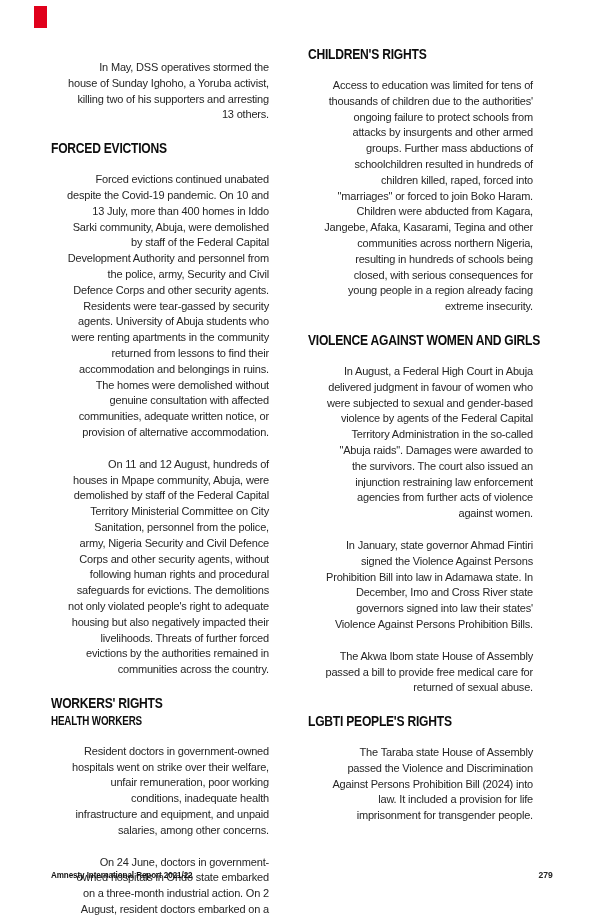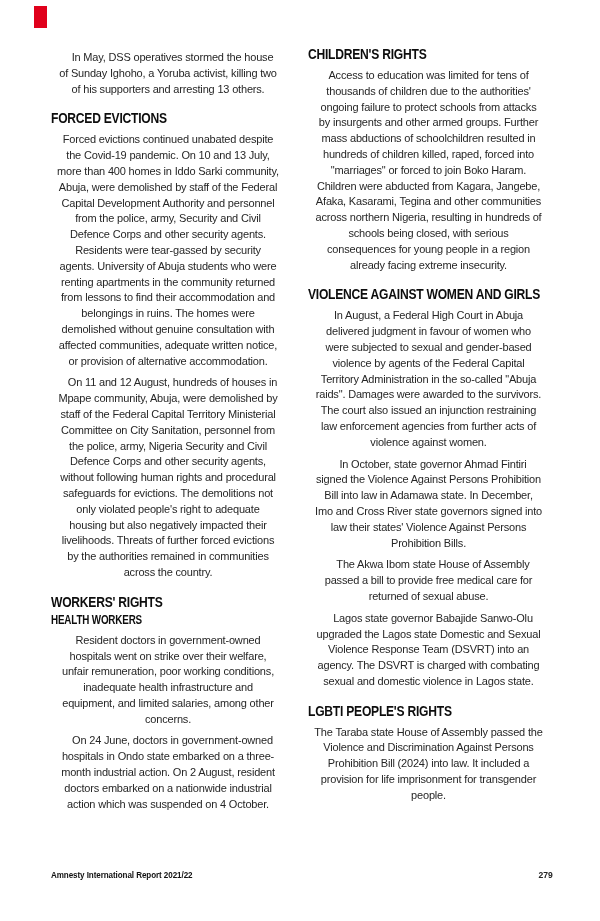--- a/index.html
+++ b/index.html
@@ -12,26 +12,26 @@
   }
   .red-tab {
     position:absolute; left:34px; top:6px;
     width:13px; height:22px;
     background:#e0001b;
   }
   .col { position:absolute; top:44px; }
   .col-left  { left:51px;  width:234px; }
   .col-right { left:308px; width:241px; }
   .p {
-    margin:6px;
+    margin:16px;
     font-size:11px;
     line-height:15.8px;
     letter-spacing:-0.18px;
     color:#262626;
-    text-align:center;
+    text-align:right;
   }
   .p.indent { text-indent:9px; }
   .h2 {
     margin:12px 0 4px 0;
     font-size:15.5px;
     line-height:17px;
     font-weight:bold;
     color:#0d0d0d;
     letter-spacing:-0.3px;
     white-space:nowrap;
@@ -72,33 +72,32 @@
 
   <div class="col col-left">
     <p class="p indent">In May, DSS operatives stormed the house of Sunday Ighoho, a Yoruba activist, killing two of his supporters and arresting 13 others.</p>
 
     <h2 class="h2">FORCED EVICTIONS</h2>
     <p class="p">Forced evictions continued unabated despite the Covid-19 pandemic. On 10 and 13 July, more than 400 homes in Iddo Sarki community, Abuja, were demolished by staff of the Federal Capital Development Authority and personnel from the police, army, Security and Civil Defence Corps and other security agents. Residents were tear-gassed by security agents. University of Abuja students who were renting apartments in the community returned from lessons to find their accommodation and belongings in ruins. The homes were demolished without genuine consultation with affected communities, adequate written notice, or provision of alternative accommodation.</p>
     <p class="p indent">On 11 and 12 August, hundreds of houses in Mpape community, Abuja, were demolished by staff of the Federal Capital Territory Ministerial Committee on City Sanitation, personnel from the police, army, Nigeria Security and Civil Defence Corps and other security agents, without following human rights and procedural safeguards for evictions. The demolitions not only violated people's right to adequate housing but also negatively impacted their livelihoods. Threats of further forced evictions by the authorities remained in communities across the country.</p>
 
     <h2 class="h2">WORKERS' RIGHTS</h2>
     <h3 class="h3">HEALTH WORKERS</h3>
-    <p class="p">Resident doctors in government-owned hospitals went on strike over their welfare, unfair remuneration, poor working conditions, inadequate health infrastructure and equipment, and limited salaries, among other concerns.</p>
+    <p class="p">Resident doctors in government-owned hospitals went on strike over their welfare, unfair remuneration, poor working conditions, inadequate health infrastructure and equipment, and unpaid salaries, among other concerns.</p>
     <p class="p indent">On 24 June, doctors in government-owned hospitals in Ondo state embarked on a three-month industrial action. On 2 August, resident doctors embarked on a nationwide industrial action which was suspended on 4 October.</p>
   </div>
 
   <div class="col col-right">
     <h2 class="h2">CHILDREN'S RIGHTS</h2>
     <p class="p">Access to education was limited for tens of thousands of children due to the authorities' ongoing failure to protect schools from attacks by insurgents and other armed groups. Further mass abductions of schoolchildren resulted in hundreds of children killed, raped, forced into "marriages" or forced to join Boko Haram. Children were abducted from Kagara, Jangebe, Afaka, Kasarami, Tegina and other communities across northern Nigeria, resulting in hundreds of schools being closed, with serious consequences for young people in a region already facing extreme insecurity.</p>
 
     <h2 class="h2">VIOLENCE AGAINST WOMEN AND GIRLS</h2>
     <p class="p">In August, a Federal High Court in Abuja delivered judgment in favour of women who were subjected to sexual and gender-based violence by agents of the Federal Capital Territory Administration in the so-called "Abuja raids". Damages were awarded to the survivors. The court also issued an injunction restraining law enforcement agencies from further acts of violence against women.</p>
-    <p class="p indent">In October, state governor Ahmad Fintiri signed the Violence Against Persons Prohibition Bill into law in Adamawa state. In December, Imo and Cross River state governors signed into law their states' Violence Against Persons Prohibition Bills.</p>
+    <p class="p indent">In January, state governor Ahmad Fintiri signed the Violence Against Persons Prohibition Bill into law in Adamawa state. In December, Imo and Cross River state governors signed into law their states' Violence Against Persons Prohibition Bills.</p>
     <p class="p indent">The Akwa Ibom state House of Assembly passed a bill to provide free medical care for returned of sexual abuse.</p>
-    <p class="p indent">Lagos state governor Babajide Sanwo-Olu upgraded the Lagos state Domestic and Sexual Violence Response Team (DSVRT) into an agency. The DSVRT is charged with combating sexual and domestic violence in Lagos state.</p>
 
     <h2 class="h2">LGBTI PEOPLE'S RIGHTS</h2>
     <p class="p">The Taraba state House of Assembly passed the Violence and Discrimination Against Persons Prohibition Bill (2024) into law. It included a provision for life imprisonment for transgender people.</p>
   </div>
 
   <div class="footer-left">Amnesty International Report 2021/22</div>
   <div class="page-num">279</div>
 
 </div>
 

